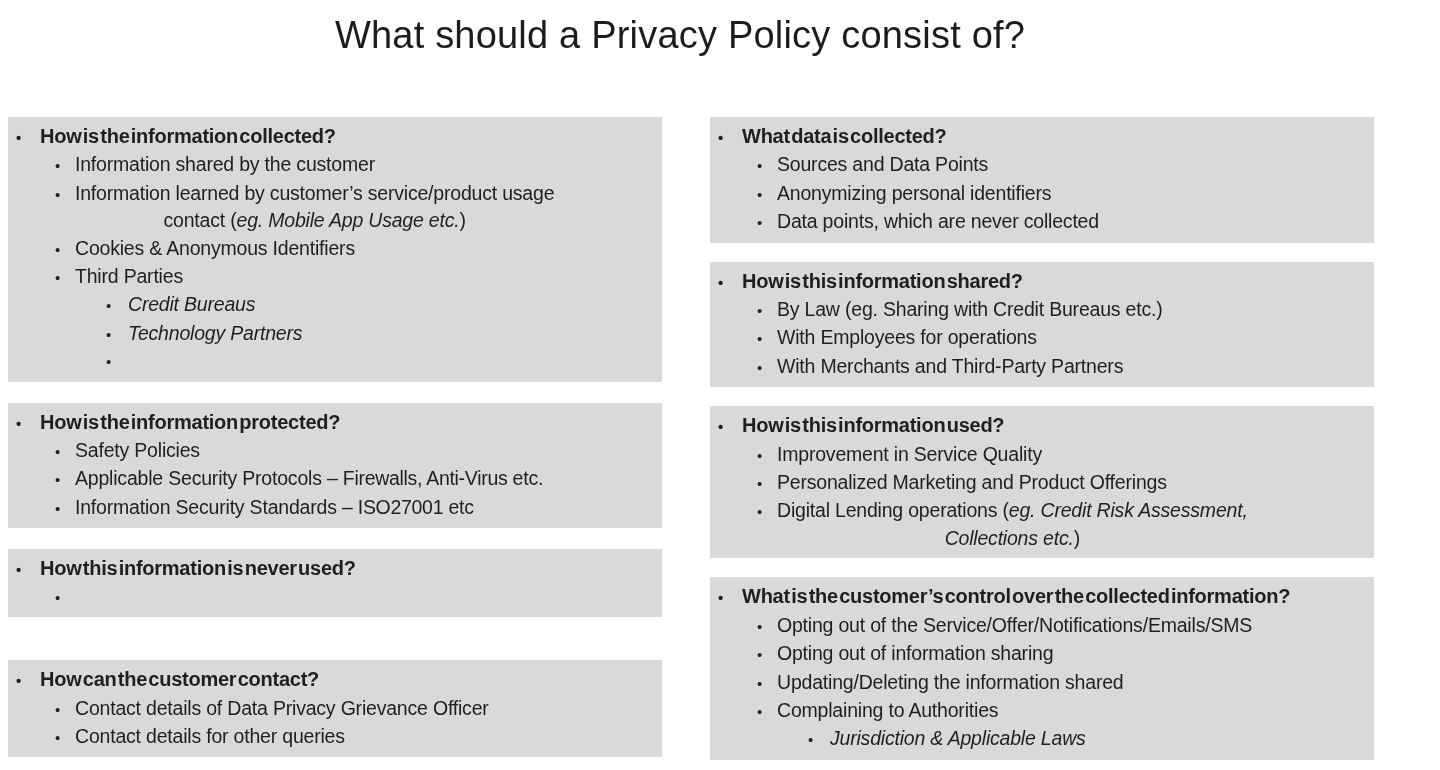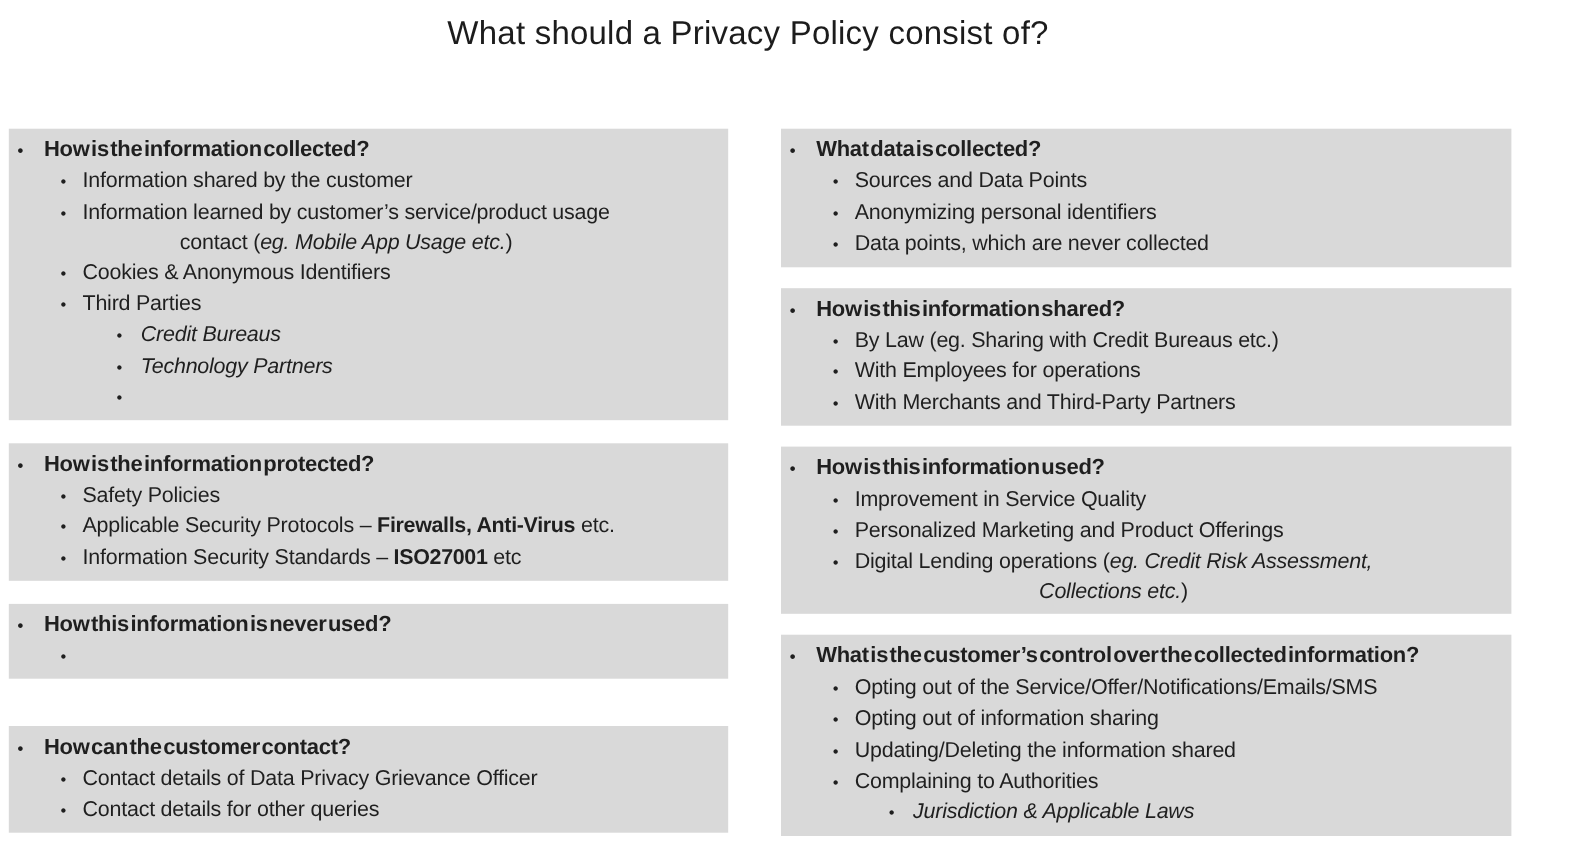--- a/index.html
+++ b/index.html
@@ -14,21 +14,21 @@
     font-family: "Liberation Sans", "DejaVu Sans", sans-serif;
     color: #1f1f1f;
     overflow: hidden;
   }
   .slide-title {
     position: absolute;
     top: 14px;
     left: 0;
     width: 1360px;
     text-align: center;
-    font-size: 30px;
+    font-size: 38px;
     font-weight: 400;
     color: #1c1c1c;
     letter-spacing: 0.2px;
   }
   .col {
     position: absolute;
     top: 117px;
   }
   .col-left  { left: 8px;   width: 654px; }
   .col-right { left: 710px; width: 664px; }
@@ -63,21 +63,21 @@
   .lvl3 { padding-left: 98px; }
   .lvl3 .bullet { width: 22px; }
 
   .hline {
     font-weight: 700;
     font-size: 20px;
     letter-spacing: -0.25px;
     word-spacing: -4px;
   }
   .txt { white-space: pre-wrap; text-align: center; }
-  .txt b { font-weight: 700; letter-spacing: -0.3px; }
+  .txt b { font-weight: 400; letter-spacing: -0.3px; }
   .txt i { font-style: italic; }
 </style>
 </head>
 <body>
 
 <div class="slide-title">What should a Privacy Policy consist of?</div>
 
 <div class="col col-left">
     <div class="box" style="background: rgb(217, 217, 217);">
       <div class="line lvl1 hline">

